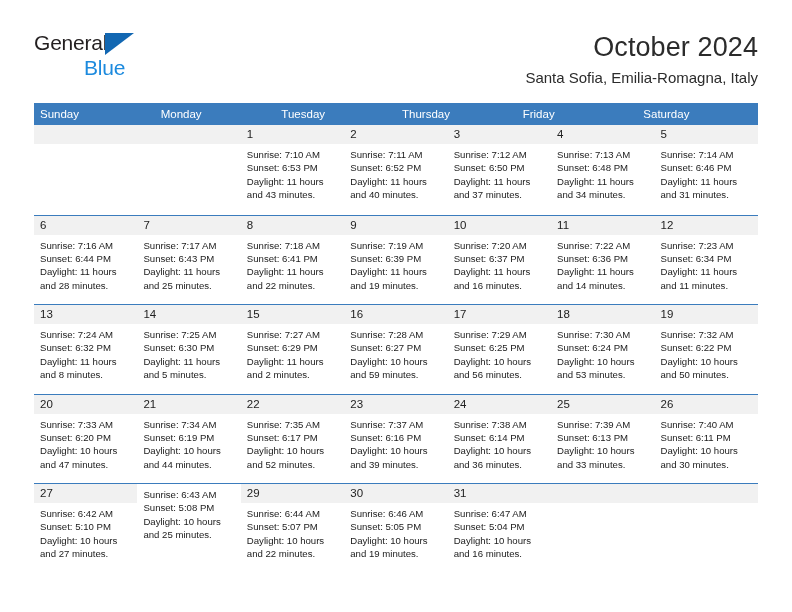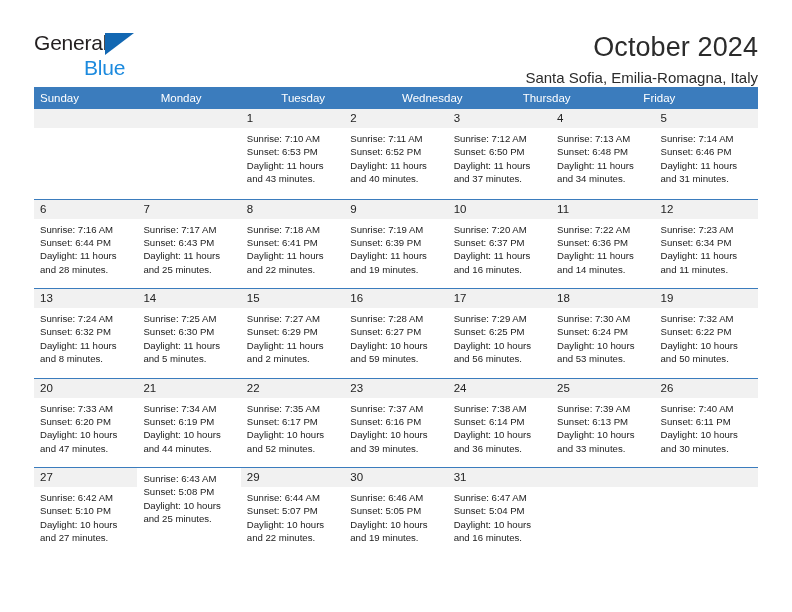--- a/index.html
+++ b/index.html
@@ -79,21 +79,21 @@
     font-size: 15px;
     color: #2b2b2b;
     line-height: 22px;
     margin-top: 3px;
   }
 
   
   .calendar {
     position: absolute;
     left: 34px;
-    top: 87px;
+    top: 103px;
     width: 724px;
   }
   .weekday-header {
     display: flex;
     background: #3b7cbd;
     height: 22px;
   }
   .weekday-header .wd {
     flex: 1 1 0;
     color: #ffffff;
@@ -157,23 +157,23 @@
       <div class="cal-subtitle">Santa Sofia, Emilia-Romagna, Italy</div>
     </div>
 
   </div>
 
   <div class="calendar">
     <div class="weekday-header" id="weekday-header">
         <div class="wd">Sunday</div>
         <div class="wd">Monday</div>
         <div class="wd">Tuesday</div>
-        <div class="wd">Wednesday</div>
         <div class="wd">Thursday</div>
         <div class="wd">Friday</div>
+        <div class="wd">Saturday</div>
       </div>
     <div id="weeks-container">
         <div class="week first">
           <div class="day empty">
             <div class="day-num-strip"></div>
           </div>
           <div class="day empty">
             <div class="day-num-strip"></div>
           </div>
           <div class="day">

